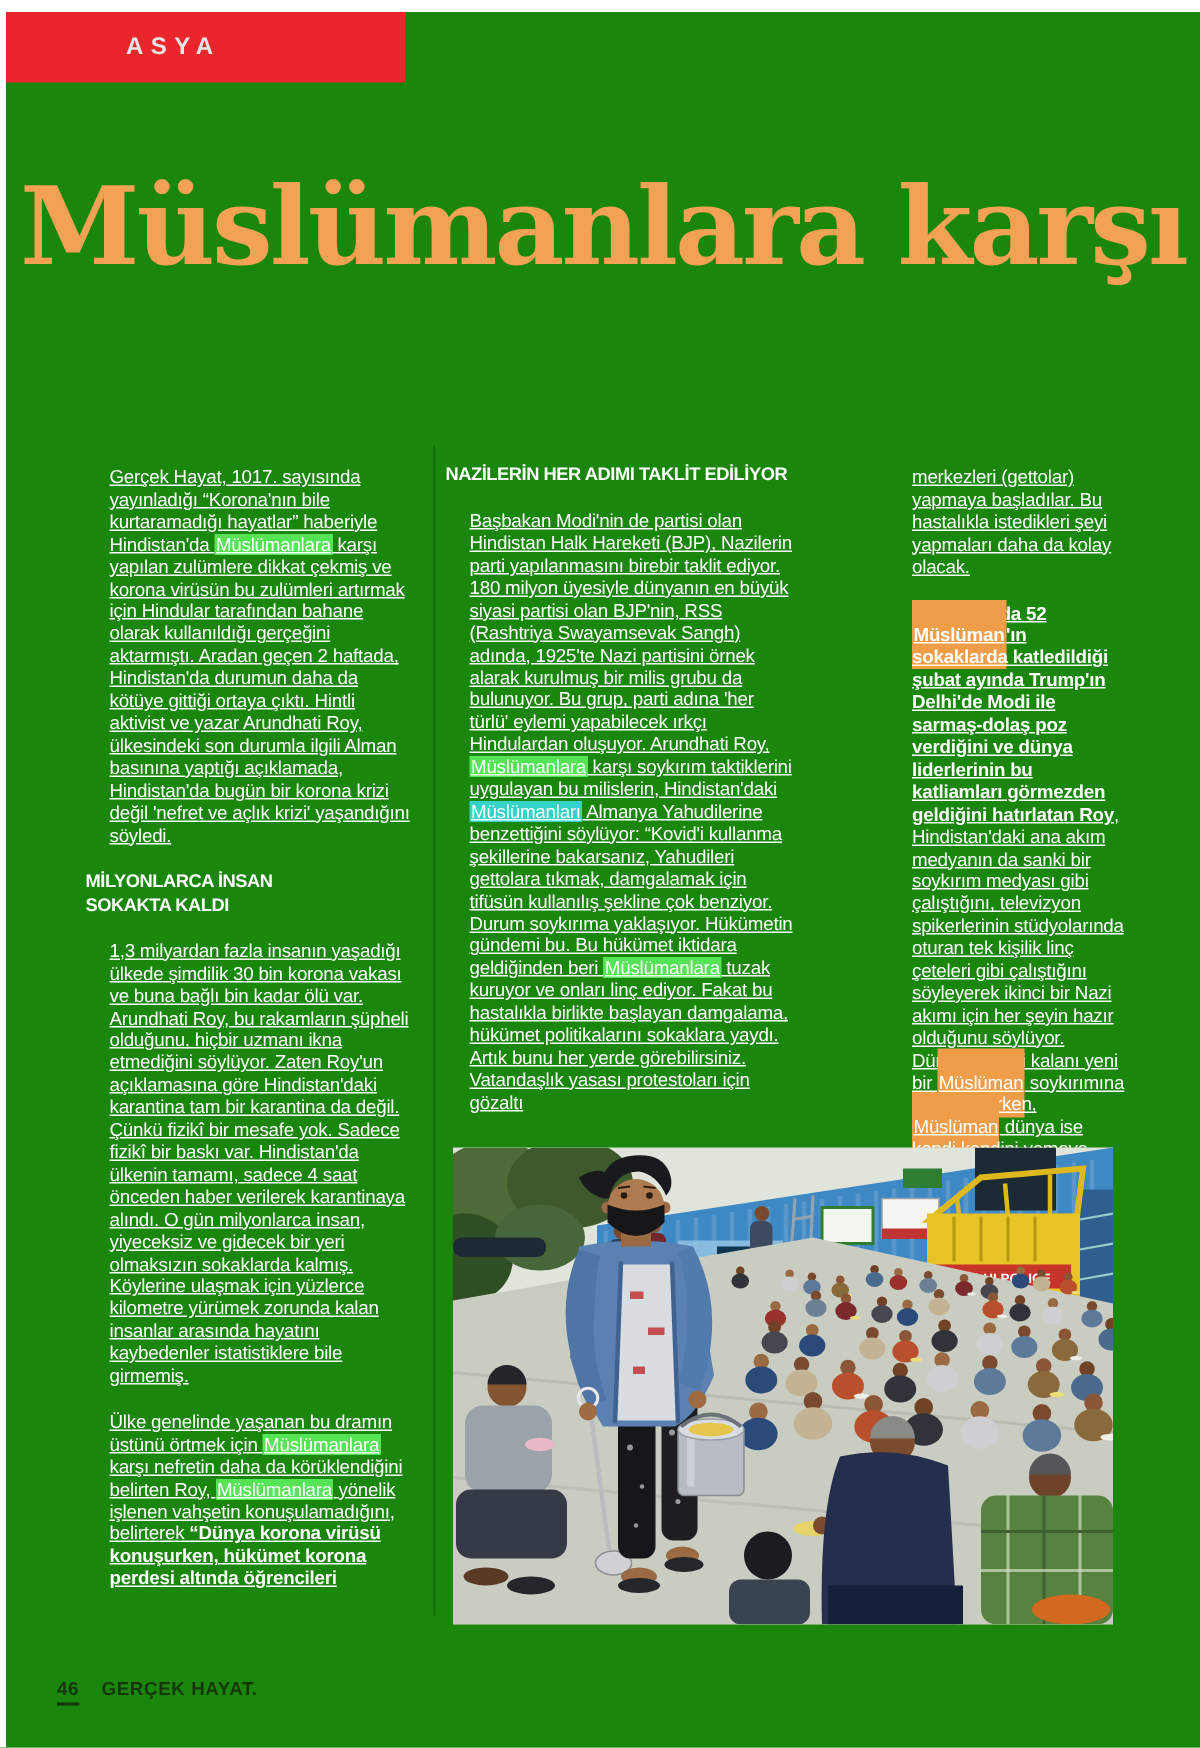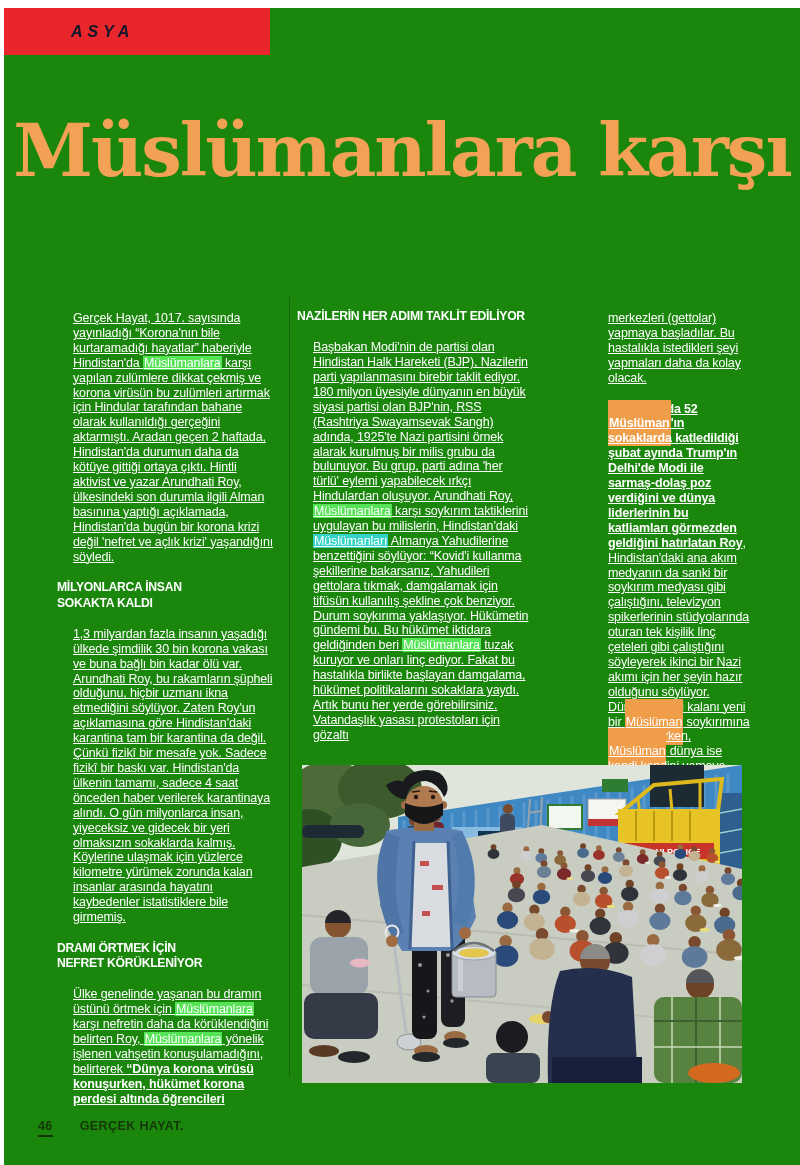--- a/index.html
+++ b/index.html
@@ -3,22 +3,22 @@
 <meta charset="utf-8">
 <style>
   html,body{margin:0;padding:0;}
   body{
     width:800px;height:1165px;position:relative;background:#ffffff;
     font-family:"Liberation Sans",sans-serif;overflow:hidden;
   }
   .page-green{position:absolute;left:4px;top:8px;right:0;bottom:0;background:#1a870c;}
   .section-tag{position:absolute;left:4px;top:8px;width:266px;height:47px;background:#e8262c;}
   .section-tag .tag-label{
-    position:absolute;left:67px;top:0;line-height:47px;color:#0f172a;
-    font-weight:bold;font-size:16px;letter-spacing:5px;font-style:italic;
+    position:absolute;left:80px;top:0;line-height:47px;color:#e5e5e5;
+    font-weight:bold;font-size:16px;letter-spacing:5px;
   }
   .headline{
     position:absolute;left:4px;top:110px;width:796px;text-align:center;
     color:#f2a155;font-family:"DejaVu Serif",serif;font-weight:bold;
     font-size:72px;line-height:81px;letter-spacing:-2px;
   }
   .col{position:absolute;top:295px;color:#ffffff;font-size:12.5px;line-height:14.9px;letter-spacing:-0.15px;}
   .col-1{left:57px;width:235px;}
   .col-2{left:297px;width:250px;}
   .col-3{left:592px;width:174px;}
@@ -29,21 +29,21 @@
     white-space:pre-line;letter-spacing:-0.3px;
   }
   .b{font-weight:bold;}
   .hl-green{background:#55e455;padding:0 1px;}
   .hl-cyan{background:#35d2c8;padding:0 1px;}
   .hl-orange{background:#f09d4a;padding:16px 1px;}
   .col-divider{position:absolute;left:289px;top:297px;width:1px;height:780px;background:rgba(0,45,0,0.35);}
   .photo-frame{position:absolute;left:302px;top:765px;width:440px;height:318px;overflow:hidden;background:#c9ccc1;}
   .photo-frame svg{display:block;}
   .footer{position:absolute;left:38px;top:1119px;color:#153608;font-weight:bold;font-size:12.5px;letter-spacing:0.4px;}
-  .footer .page-num{display:inline-block;border-bottom:2px solid #153608;padding-bottom:2px;margin-right:27px;}
+  .footer .page-num{display:inline-block;border-bottom:2px solid #153608;padding-bottom:2px;margin-right:15px;}
 </style>
 </head>
 <body>
 
 <div class="page-green"></div>
 
 <div class="section-tag">
   <span class="tag-label">ASYA</span>
 </div>
 
@@ -51,22 +51,20 @@
   <div>Müslümanlara karşı</div>
 </div>
 
 <div class="col-divider"></div>
 
 <div class="col col-1">
   <p><span>Gerçek Hayat, 1017. sayısında yayınladığı “Korona'nın bile kurtaramadığı hayatlar” haberiyle Hindistan'da </span><span class="hl-green">Müslümanlara</span><span> karşı yapılan zulümlere dikkat çekmiş ve korona virüsün bu zulümleri artırmak için Hindular tarafından bahane olarak kullanıldığı gerçeğini aktarmıştı. Aradan geçen 2 haftada, Hindistan'da durumun daha da kötüye gittiği ortaya çıktı. Hintli aktivist ve yazar Arundhati Roy, ülkesindeki son durumla ilgili Alman basınına yaptığı açıklamada, Hindistan'da bugün bir korona krizi değil 'nefret ve açlık krizi' yaşandığını söyledi.</span></p>
   <div class="subhead">MİLYONLARCA İNSAN
 SOKAKTA KALDI</div>
   <p><span>1,3 milyardan fazla insanın yaşadığı ülkede şimdilik 30 bin korona vakası ve buna bağlı bin kadar ölü var. Arundhati Roy, bu rakamların şüpheli olduğunu, hiçbir uzmanı ikna etmediğini söylüyor. Zaten Roy'un açıklamasına göre Hindistan'daki karantina tam bir karantina da değil. Çünkü fizikî bir mesafe yok. Sadece fizikî bir baskı var. Hindistan'da ülkenin tamamı, sadece 4 saat önceden haber verilerek karantinaya alındı. O gün milyonlarca insan, yiyeceksiz ve gidecek bir yeri olmaksızın sokaklarda kalmış. Köylerine ulaşmak için yüzlerce kilometre yürümek zorunda kalan insanlar arasında hayatını kaybedenler istatistiklere bile girmemiş.</span></p>
-  <div class="subhead">DRAMI ÖRTMEK İÇİN
-NEFRET KÖRÜKLENİYOR</div>
   <p><span>Ülke genelinde yaşanan bu dramın üstünü örtmek için </span><span class="hl-green">Müslümanlara</span><span> karşı nefretin daha da körüklendiğini belirten Roy, </span><span class="hl-green">Müslümanlara</span><span> yönelik işlenen vahşetin konuşulamadığını, belirterek </span><span class="b">“Dünya korona virüsü konuşurken, hükümet korona perdesi altında öğrencileri</span></p>
 </div>
 
 <div class="col col-2">
   <div class="subhead">NAZİLERİN HER ADIMI TAKLİT EDİLİYOR</div>
   <p><span>Başbakan Modi'nin de partisi olan Hindistan Halk Hareketi (BJP), Nazilerin parti yapılanmasını birebir taklit ediyor. 180 milyon üyesiyle dünyanın en büyük siyasi partisi olan BJP'nin, RSS (Rashtriya Swayamsevak Sangh) adında, 1925'te Nazi partisini örnek alarak kurulmuş bir milis grubu da bulunuyor. Bu grup, parti adına 'her türlü' eylemi yapabilecek ırkçı Hindulardan oluşuyor. Arundhati Roy, </span><span class="hl-green">Müslümanlara</span><span> karşı soykırım taktiklerini uygulayan bu milislerin, Hindistan'daki </span><span class="hl-cyan">Müslümanları</span><span> Almanya Yahudilerine benzettiğini söylüyor: “Kovid'i kullanma şekillerine bakarsanız, Yahudileri gettolara tıkmak, damgalamak için tifüsün kullanılış şekline çok benziyor. Durum soykırıma yaklaşıyor. Hükümetin gündemi bu. Bu hükümet iktidara geldiğinden beri </span><span class="hl-green">Müslümanlara</span><span> tuzak kuruyor ve onları linç ediyor. Fakat bu hastalıkla birlikte başlayan damgalama, hükümet politikalarını sokaklara yaydı. Artık bunu her yerde görebilirsiniz. Vatandaşlık yasası protestoları için gözaltı</span></p>
 </div>
 
 <div class="col col-3">
   <p><span>merkezleri (gettolar) yapmaya başladılar. Bu hastalıkla istedikleri şeyi yapmaları daha da kolay olacak.</span></p>

